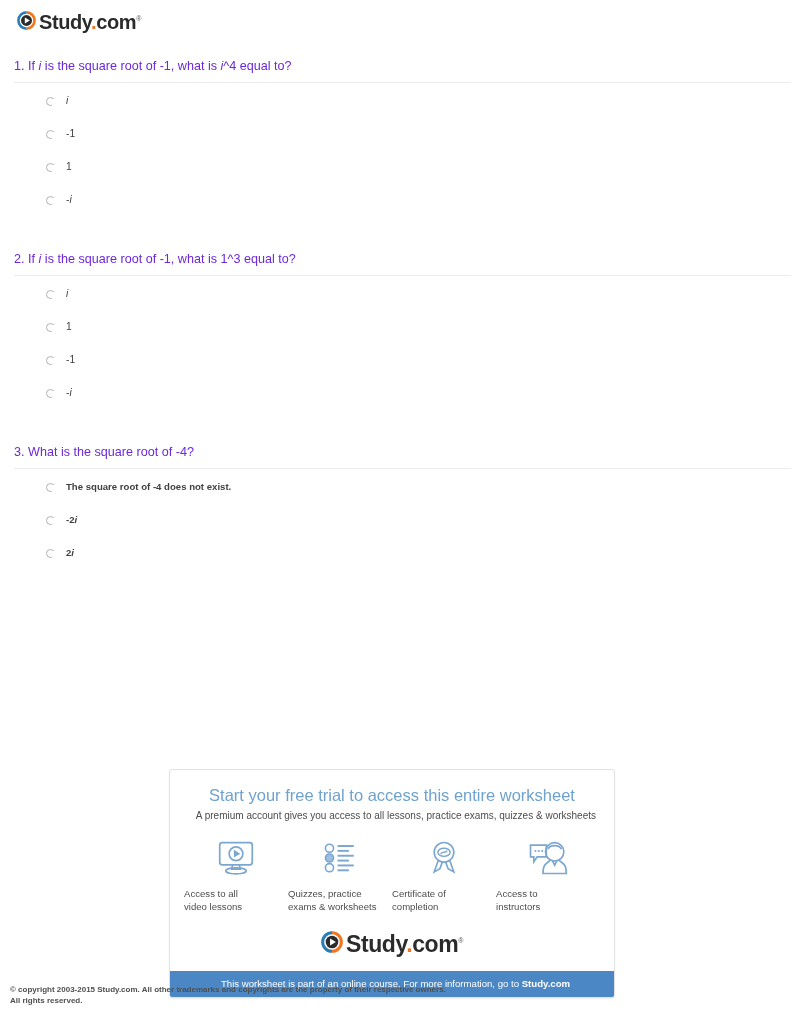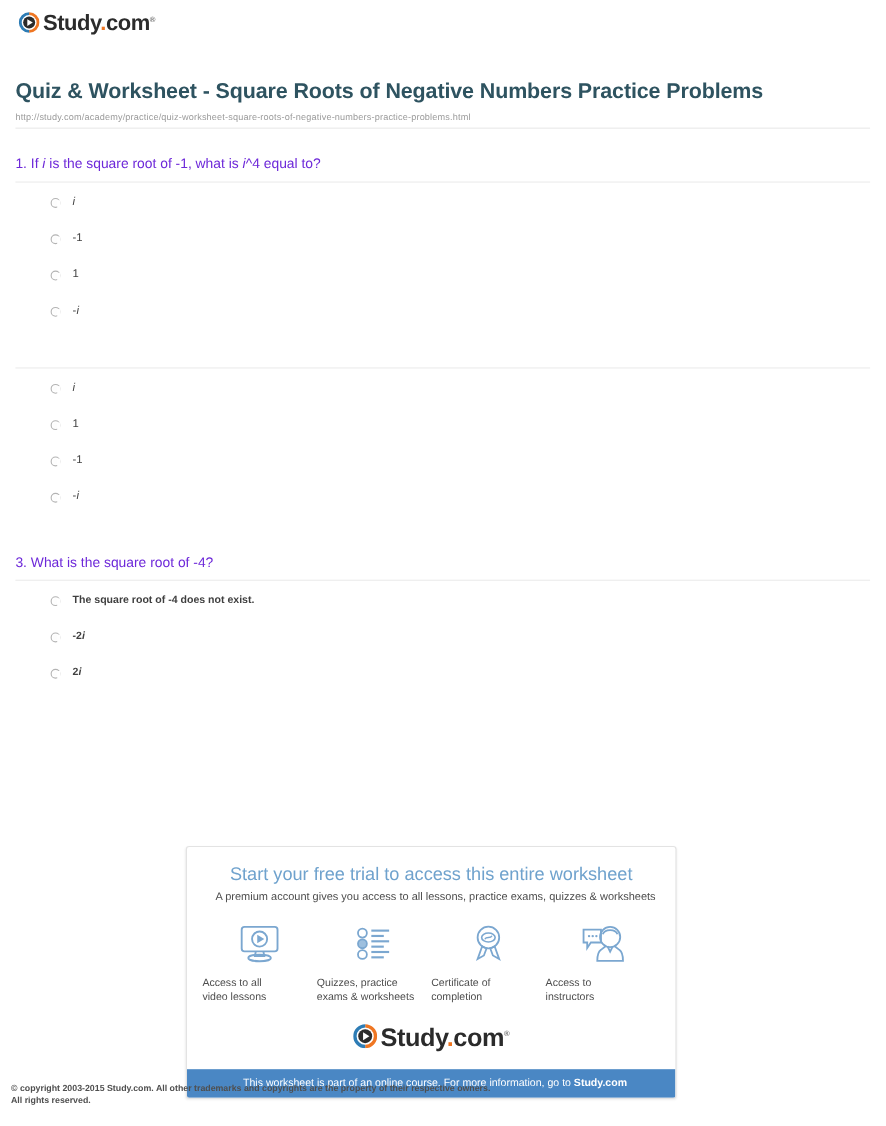--- a/index.html
+++ b/index.html
@@ -155,25 +155,20 @@
           <path d="M20 3 A17 17 0 0 1 20 37" fill="none" stroke="#ef7622" stroke-width="5.5"></path>
           <path d="M20 3 A17 17 0 0 0 20 37" fill="none" stroke="#2d7cb5" stroke-width="5.5"></path>
           <circle cx="20" cy="20" r="11.5" fill="#2b2b2b"></circle>
           <path d="M16.5 13.5 L27 20 L16.5 26.5 Z" fill="#ffffff"></path>
         </svg>
       </span>
       <span class="logo-text"><span>Study</span><span class="dot">.</span><span>com</span><span class="tm">®</span></span>
     </span>
   </div>
 
-  <div class="title-wrap">
-    <h1 class="page-title">Quiz &amp; Worksheet - Square Roots of Negative Numbers Practice Problems</h1>
-    <div class="page-url">http://study.com/academy/practice/quiz-worksheet-square-roots-of-negative-numbers-practice-problems.html</div>
-    <div class="header-rule"></div>
-  </div>
 
   <div class="questions" id="questions">
       <div class="question q1">
         <div class="q-text"><span>1. </span><span>If </span><i>i</i><span> is the square root of -1, what is </span><i>i</i><span>^4 equal to?</span></div>
         <div class="q-rule"></div>
         <div class="options">
           <label class="option">
             <span class="radio"></span>
             <span class="opt-label"><i>i</i></span>
           </label>
@@ -185,20 +180,21 @@
             <span class="radio"></span>
             <span class="opt-label"><span>1</span></span>
           </label>
           <label class="option">
             <span class="radio"></span>
             <span class="opt-label"><span>-</span><i>i</i></span>
           </label>
         </div>
       </div>
       <div class="question q2">
+        <div class="q-text"><span>2. </span><span>If </span><i>i</i><span> is the square root of -1, what is 1^3 equal to?</span></div>
         <div class="q-rule"></div>
         <div class="options">
           <label class="option">
             <span class="radio"></span>
             <span class="opt-label"><i>i</i></span>
           </label>
           <label class="option">
             <span class="radio"></span>
             <span class="opt-label"><span>1</span></span>
           </label>

